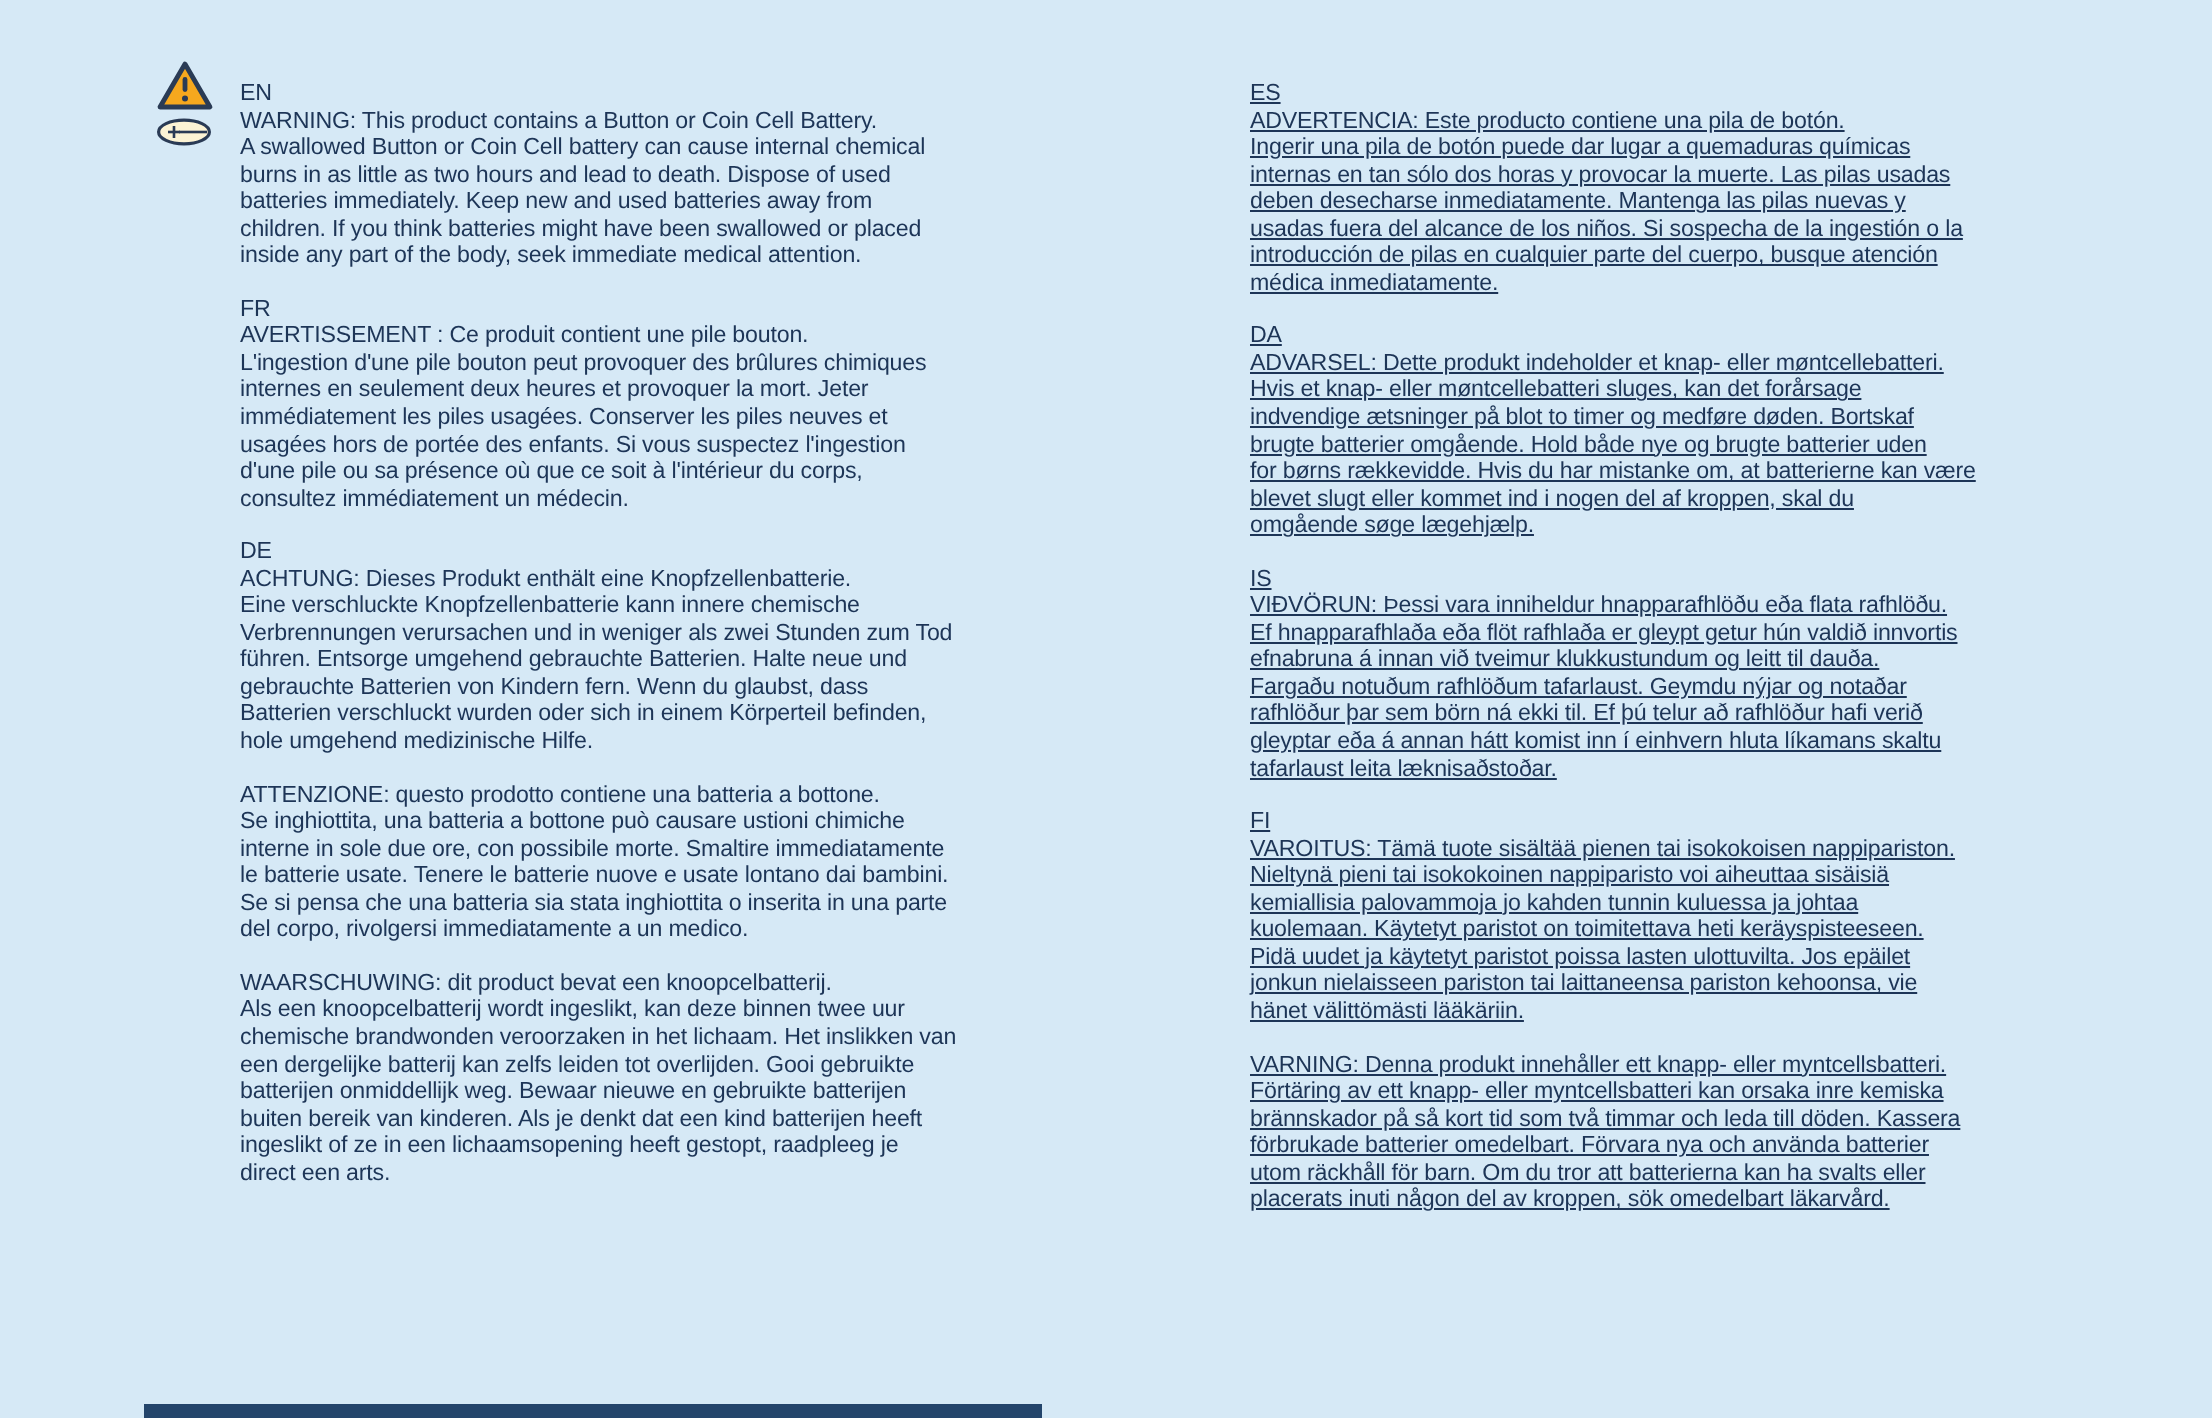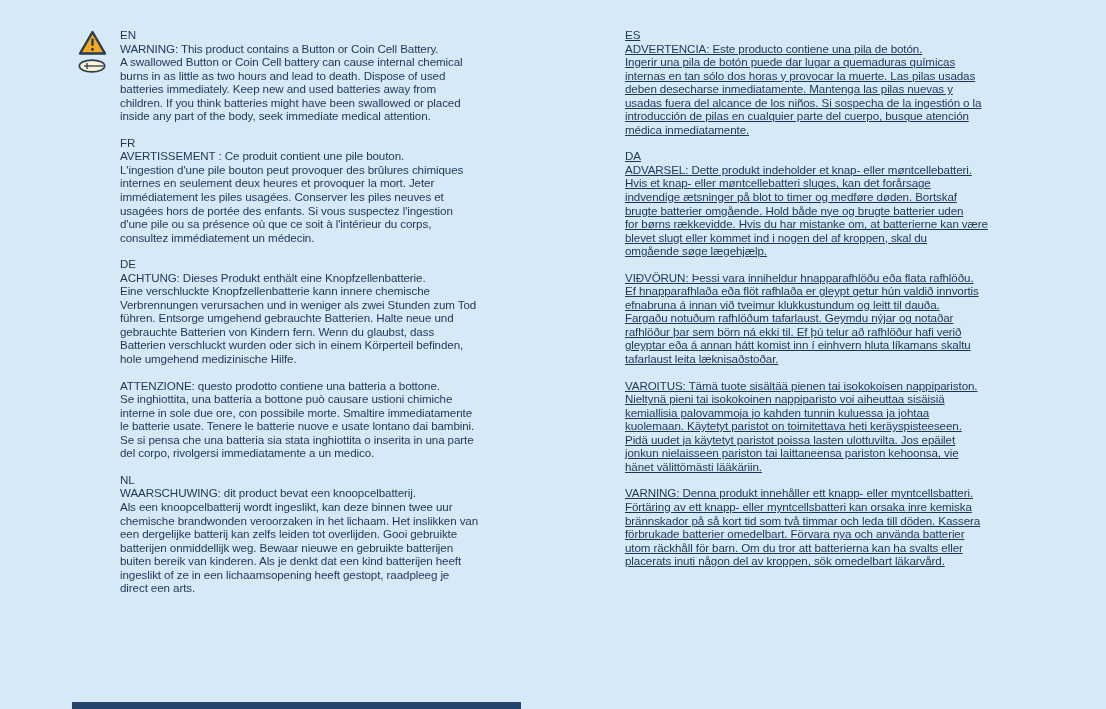--- a/index.html
+++ b/index.html
@@ -26,21 +26,21 @@
   .col {
     position: absolute;
     top: 28px;
     color: #1d3557;
     font-size: 11.6px;
     line-height: 13.55px;
     letter-spacing: -0.1px;
   }
   .col-left  { left: 120px; width: 500px; }
   .col-right { left: 625px; width: 470px; text-decoration: underline; }
-  .warn-section { margin: 0 0 13px 0; }
+  .warn-section { margin: 12px 0 13px 0; }
   .lang-code { white-space: pre; }
   .warn-text { white-space: pre; }
   .edge-bar {
     position: absolute;
     left: 72px;
     top: 702px;
     width: 449px;
     height: 7px;
     background: #24456b;
   }
@@ -96,21 +96,20 @@
     </section>
     <section class="warn-section">
       <div class="warn-text">ATTENZIONE: questo prodotto contiene una batteria a bottone.
 Se inghiottita, una batteria a bottone può causare ustioni chimiche
 interne in sole due ore, con possibile morte. Smaltire immediatamente
 le batterie usate. Tenere le batterie nuove e usate lontano dai bambini.
 Se si pensa che una batteria sia stata inghiottita o inserita in una parte
 del corpo, rivolgersi immediatamente a un medico.</div>
     </section>
     <section class="warn-section">
-      <div class="lang-code">NL</div>
       <div class="warn-text">WAARSCHUWING: dit product bevat een knoopcelbatterij.
 Als een knoopcelbatterij wordt ingeslikt, kan deze binnen twee uur
 chemische brandwonden veroorzaken in het lichaam. Het inslikken van
 een dergelijke batterij kan zelfs leiden tot overlijden. Gooi gebruikte
 batterijen onmiddellijk weg. Bewaar nieuwe en gebruikte batterijen
 buiten bereik van kinderen. Als je denkt dat een kind batterijen heeft
 ingeslikt of ze in een lichaamsopening heeft gestopt, raadpleeg je
 direct een arts.</div>
     </section>
   </div>
@@ -130,29 +129,31 @@
       <div class="lang-code">DA</div>
       <div class="warn-text">ADVARSEL: Dette produkt indeholder et knap- eller møntcellebatteri.
 Hvis et knap- eller møntcellebatteri sluges, kan det forårsage
 indvendige ætsninger på blot to timer og medføre døden. Bortskaf
 brugte batterier omgående. Hold både nye og brugte batterier uden
 for børns rækkevidde. Hvis du har mistanke om, at batterierne kan være
 blevet slugt eller kommet ind i nogen del af kroppen, skal du
 omgående søge lægehjælp.</div>
     </section>
     <section class="warn-section">
+      <div class="lang-code">IS</div>
       <div class="warn-text">VIÐVÖRUN: Þessi vara inniheldur hnapparafhlöðu eða flata rafhlöðu.
 Ef hnapparafhlaða eða flöt rafhlaða er gleypt getur hún valdið innvortis
 efnabruna á innan við tveimur klukkustundum og leitt til dauða.
 Fargaðu notuðum rafhlöðum tafarlaust. Geymdu nýjar og notaðar
 rafhlöður þar sem börn ná ekki til. Ef þú telur að rafhlöður hafi verið
 gleyptar eða á annan hátt komist inn í einhvern hluta líkamans skaltu
 tafarlaust leita læknisaðstoðar.</div>
     </section>
     <section class="warn-section">
+      <div class="lang-code">FI</div>
       <div class="warn-text">VAROITUS: Tämä tuote sisältää pienen tai isokokoisen nappipariston.
 Nieltynä pieni tai isokokoinen nappiparisto voi aiheuttaa sisäisiä
 kemiallisia palovammoja jo kahden tunnin kuluessa ja johtaa
 kuolemaan. Käytetyt paristot on toimitettava heti keräyspisteeseen.
 Pidä uudet ja käytetyt paristot poissa lasten ulottuvilta. Jos epäilet
 jonkun nielaisseen pariston tai laittaneensa pariston kehoonsa, vie
 hänet välittömästi lääkäriin.</div>
     </section>
     <section class="warn-section">
       <div class="warn-text">VARNING: Denna produkt innehåller ett knapp- eller myntcellsbatteri.

